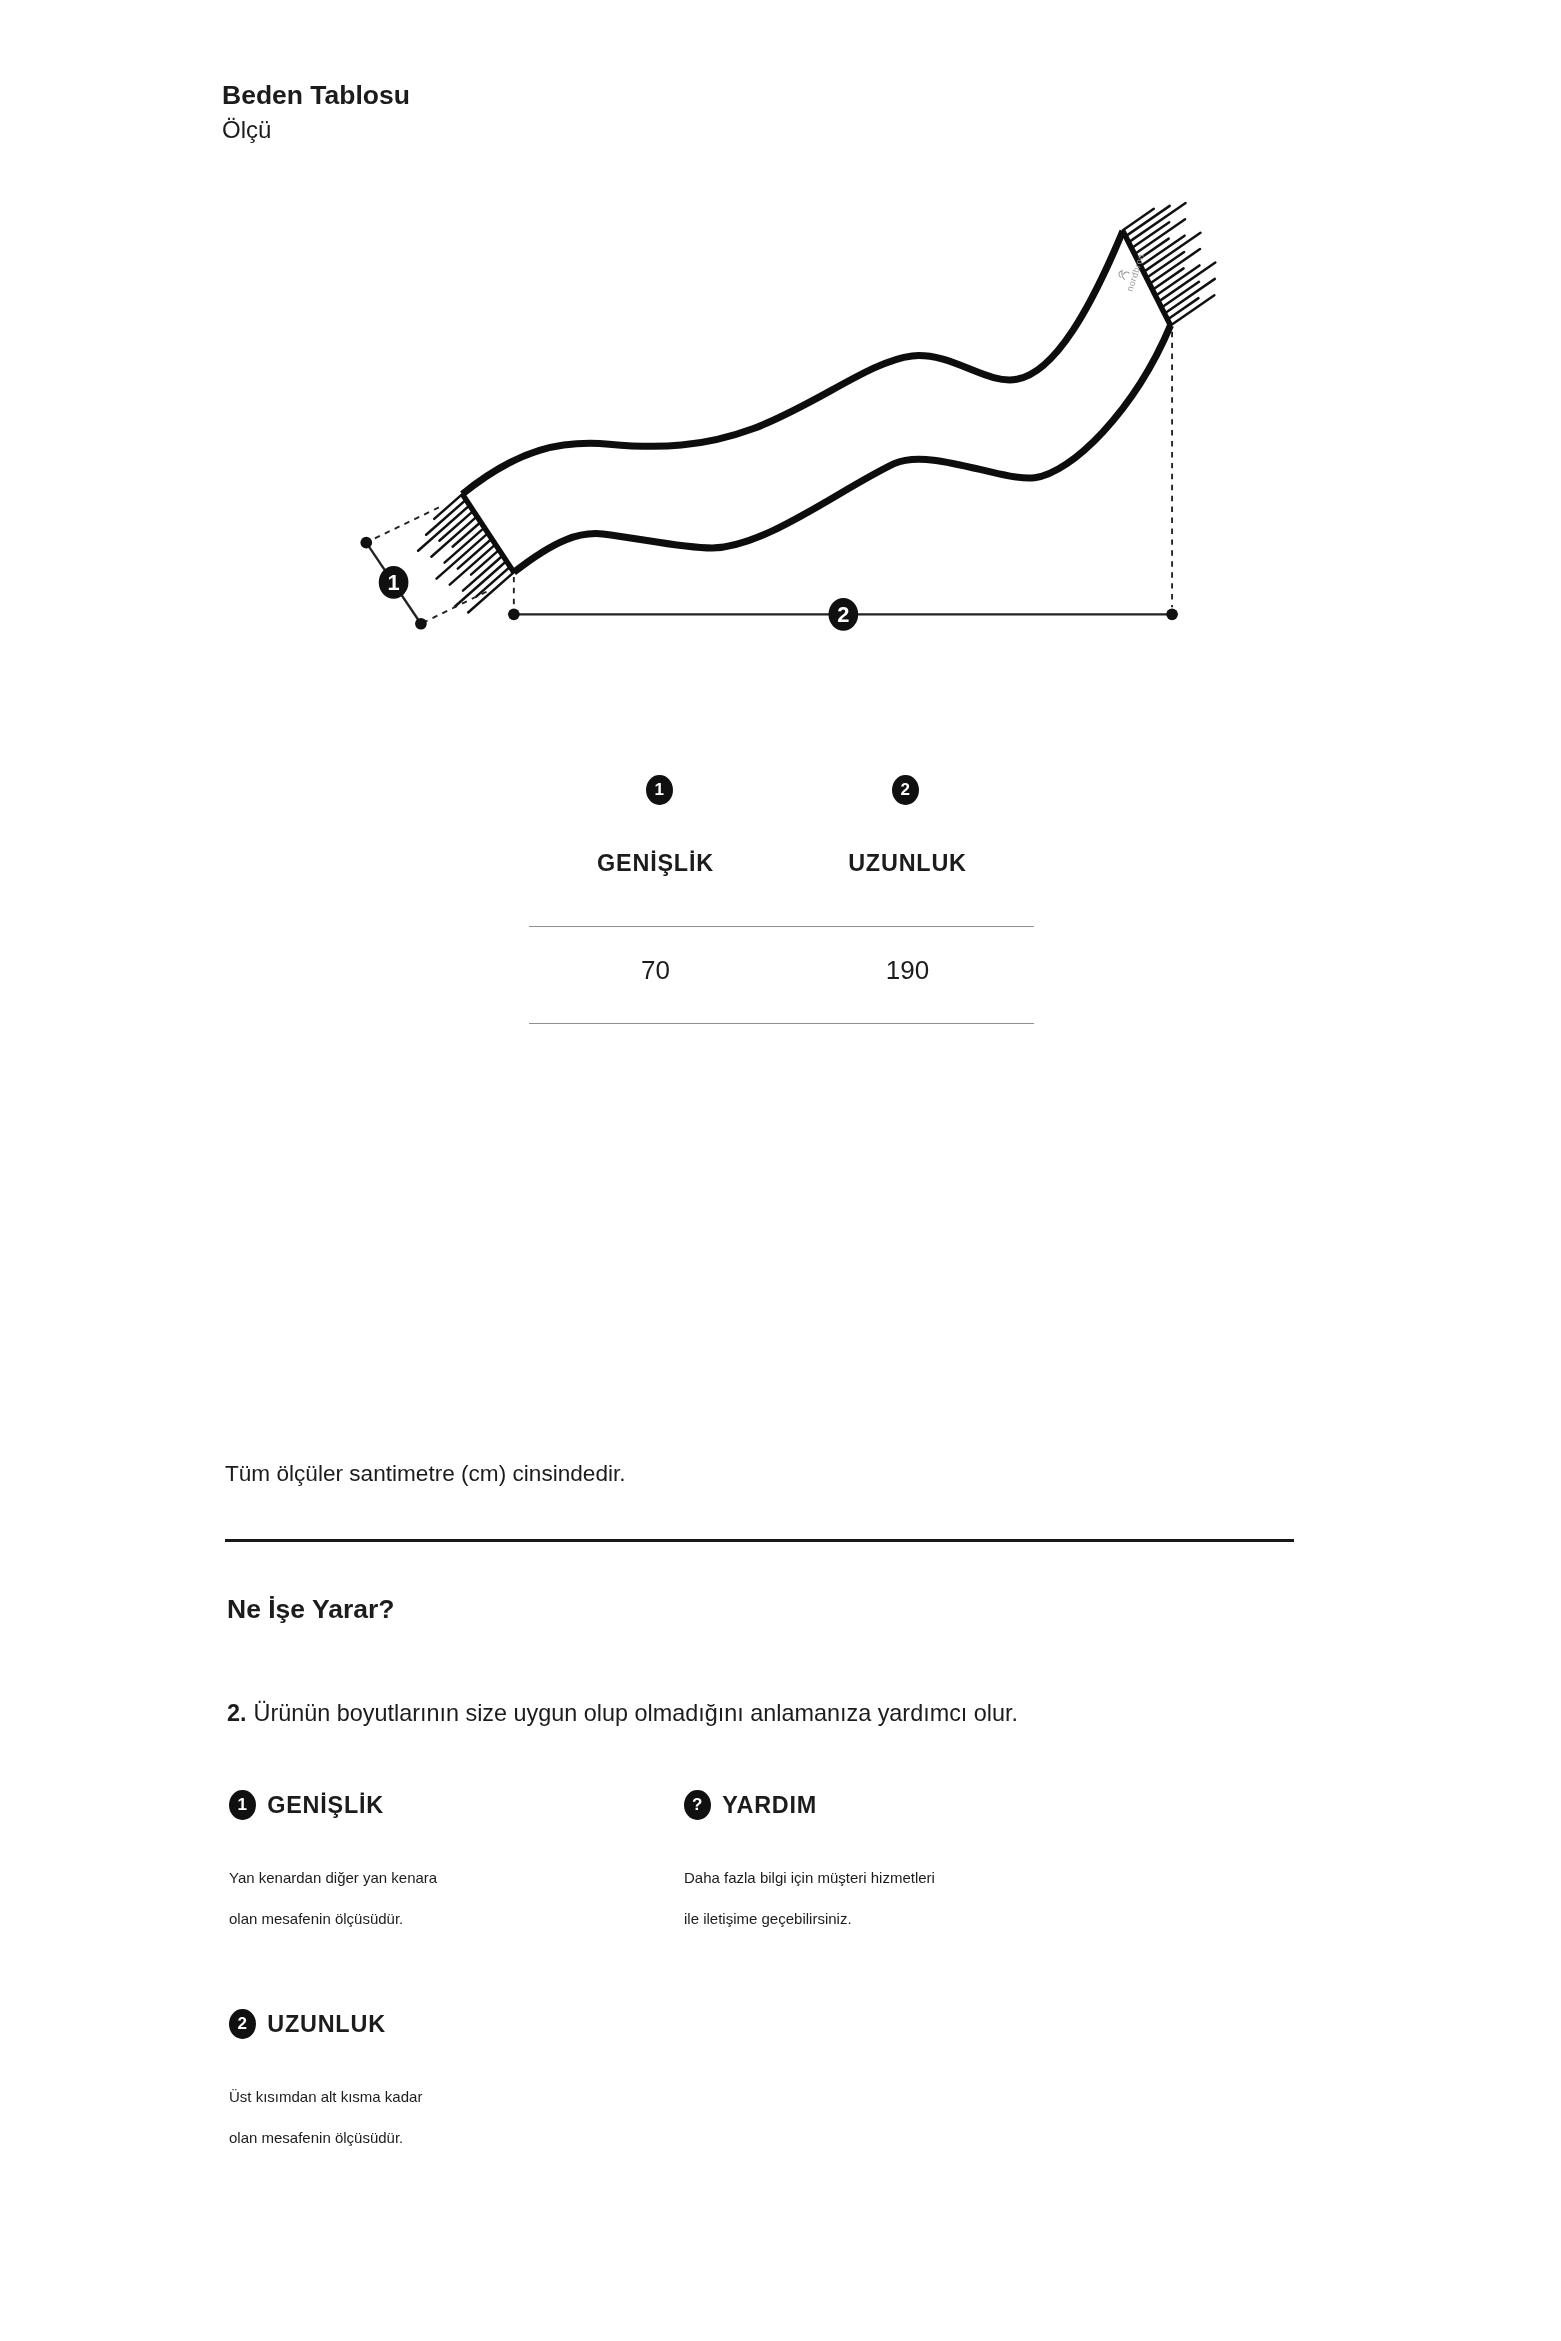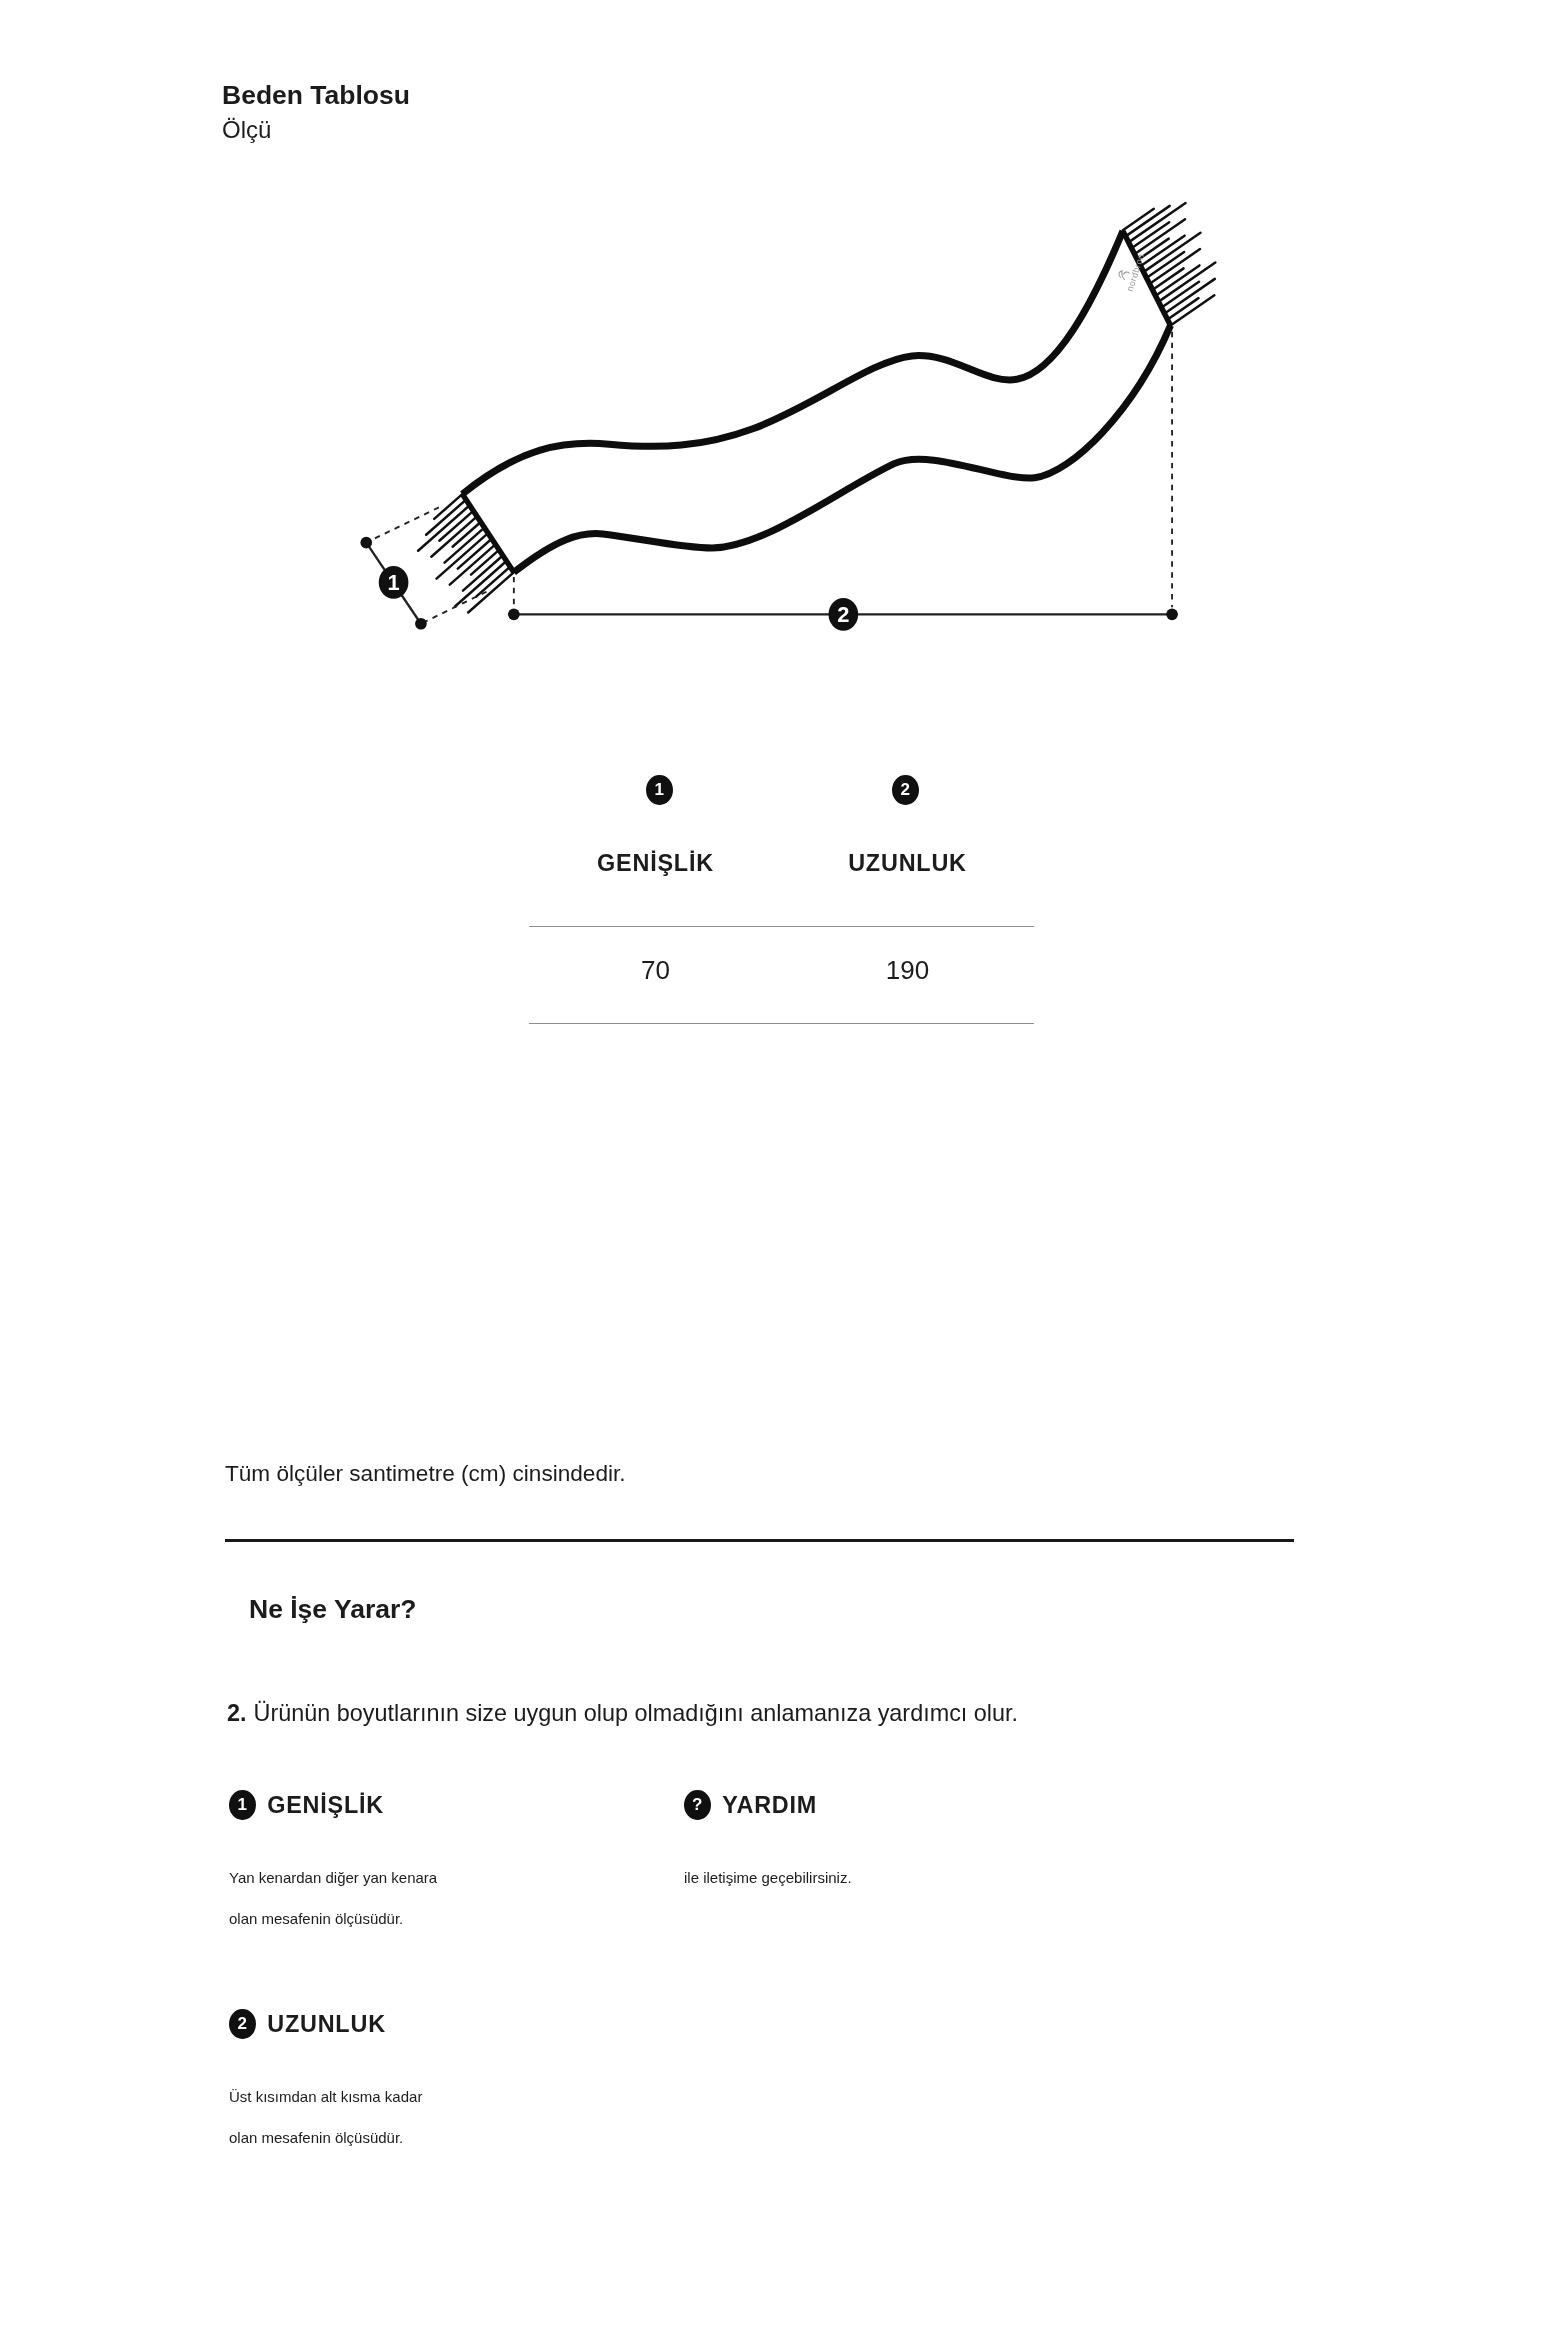--- a/index.html
+++ b/index.html
@@ -39,21 +39,21 @@
   .t-value2{left:781px;top:955px;}
   .t-line{left:529px;width:505px;height:0;border-top:1.6px solid #8f8f8f;}
   .t-line-top{top:926px;}
   .t-line-bottom{top:1023px;}
 
   .note{left:225px;top:1461px;width:1115px;text-align:left;font-size:22.6px;}
 
   .divider{left:225px;top:1539px;width:1115px;height:3.1px;background:#191919;}
 
   
-  .info-heading{left:227px;top:1594px;font-size:26.5px;font-weight:700;margin-left:22px;}
+  .info-heading{left:227px;top:1594px;font-size:26.5px;font-weight:700;}
   .info-item{font-size:23.4px;}
   .info-item b{margin-right:7px;}
   .info-item1{left:227px;top:1648px;}
   .info-item2{left:227px;top:1700px;}
 
   
   .def{display:flex;flex-direction:column;}
   .def-head{display:flex;align-items:center;gap:11.7px;}
   .def-title{font-size:23.4px;font-weight:700;letter-spacing:0.8px;}
   .def-body{margin-top:37px;font-size:15px;line-height:41px;}
@@ -173,20 +173,21 @@
       <div>olan mesafenin ölçüsüdür.</div>
     </div>
   </div>
 
   <div class="abs def def-yardim">
     <div class="def-head">
       <div class="badge">?</div>
       <div class="def-title">YARDIM</div>
     </div>
     <div class="def-body">
+      <div>Daha fazla bilgi için müşteri hizmetleri</div>
       <div>ile iletişime geçebilirsiniz.</div>
     </div>
   </div>
 
   <div class="abs def def-uzunluk">
     <div class="def-head">
       <div class="badge">2</div>
       <div class="def-title">UZUNLUK</div>
     </div>
     <div class="def-body">

